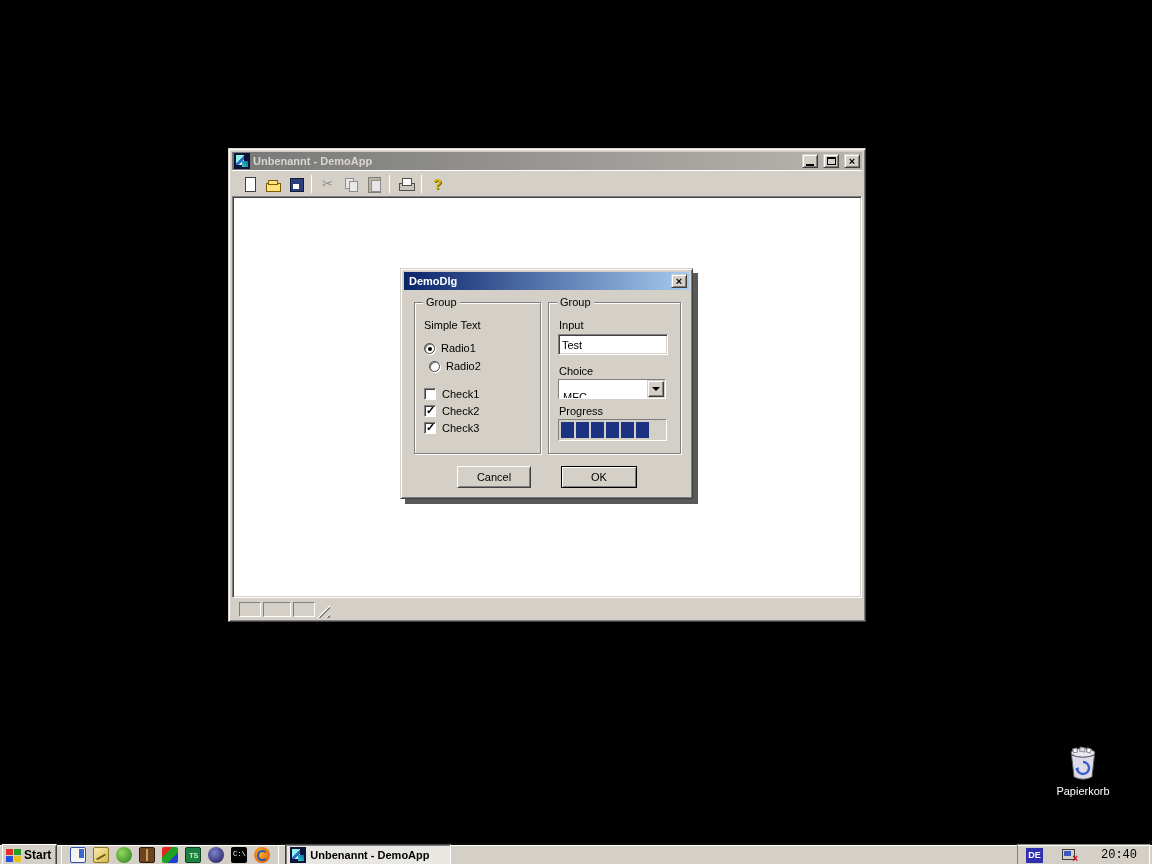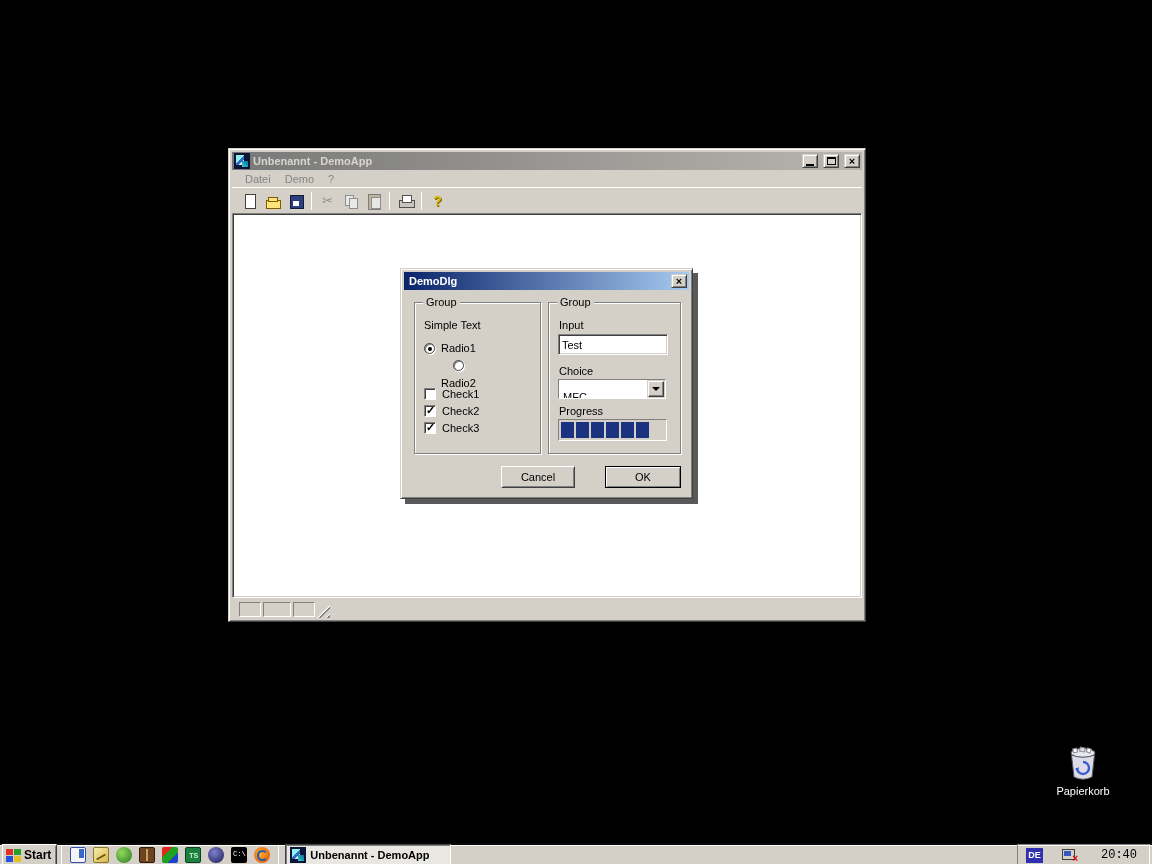--- a/index.html
+++ b/index.html
@@ -93,21 +93,21 @@
   .combo .combo-value { flex:1; padding:11px 0 0 4px; background:#fff; overflow:hidden; }
   .combo-btn { width:16px; margin:1px; background:#d4d0c8; border:1px solid; border-color:#fff #404040 #404040 #fff;
     box-shadow: inset -1px -1px 0 #808080; display:flex; align-items:center; justify-content:center; }
   .combo-arrow { width:0; height:0; border:4px solid transparent; border-top:4px solid #000; margin-top:4px; }
   .progress { width:109px; height:22px; border:1px solid; border-color:#808080 #fff #fff #808080;
     background:#d4d0c8; display:flex; gap:2px; padding:2px; }
   .pseg { width:13px; height:16px; }
 
   .btn { height:22px; background:#d4d0c8; border:1px solid; border-color:#fff #404040 #404040 #fff;
     box-shadow: inset 1px 1px 0 #d4d0c8, inset -1px -1px 0 #808080;
-    display:flex; align-items:center; justify-content:center; font-size:11px;margin-left:44px; }
+    display:flex; align-items:center; justify-content:center; font-size:11px; }
   .btn-default { border:1px solid #000; box-shadow: inset 1px 1px 0 #fff, inset -1px -1px 0 #808080, inset 2px 2px 0 #d4d0c8; }
 
   
   .desktop-icon { position:absolute; left:1045px; top:746px; width:76px; text-align:center; }
   .desktop-icon .label { color:#fff; margin-top:3px; text-shadow:1px 1px 1px #000; }
 
   
   .taskbar { position:absolute; left:0; bottom:0; width:1152px; height:19px; background:#d4d0c8;
     border-top:1px solid #fff; box-shadow:0 -2px 0 #0a0a0a; display:flex; align-items:center; padding:0 2px; }
   .start-btn { height:22px; padding:0 5px 0 3px; display:flex; align-items:center; gap:3px;
@@ -158,25 +158,20 @@
     <div class="cap-btn raised">
         <div class="glyph-min"></div>
       </div>
     <div class="cap-btn raised">
         <div class="glyph-max"></div>
       </div>
     <div class="cap-btn raised">
         <span>×</span>
       </div>
   </div>
-  <div class="menubar">
-    <span class="menu-item">Datei</span>
-    <span class="menu-item">Demo</span>
-    <span class="menu-item">?</span>
-  </div>
   <div class="toolbar">
       <div class="tbtn">
         <div class="tico i-new-document"></div>
       </div>
       <div class="tbtn">
         <div class="tico i-open-folder"></div>
       </div>
       <div class="tbtn">
         <div class="tico i-save"></div>
       </div>
@@ -219,21 +214,21 @@
   <div class="groupbox gb-left">
     <span class="legend">Group</span>
     <div class="abs" style="left:9px; top:16px;">Simple Text</div>
 
     <div class="radio-row abs on" style="left:9px; top:39px;">
       <span class="radio-box">
           <span class="dot"></span>
         </span>
       <span>Radio1</span>
     </div>
-    <div class="radio-row abs" style="left:26px; top:57px;flex-direction:column;">
+    <div class="radio-row abs" style="left:14px; top:57px;">
       <span class="radio-box"></span>
       <span>Radio2</span>
     </div>
 
     <div class="check-row abs" style="left:9px; top:85px;">
       <span class="check-box"></span>
       <span>Check1</span>
     </div>
     <div class="check-row abs on" style="left:9px; top:102px;">
       <span class="check-box">

